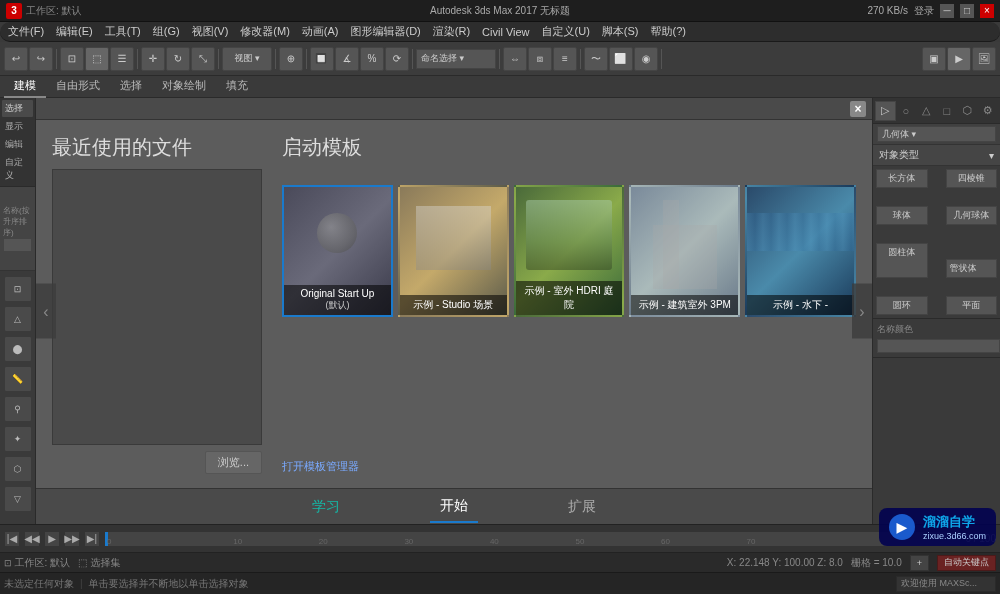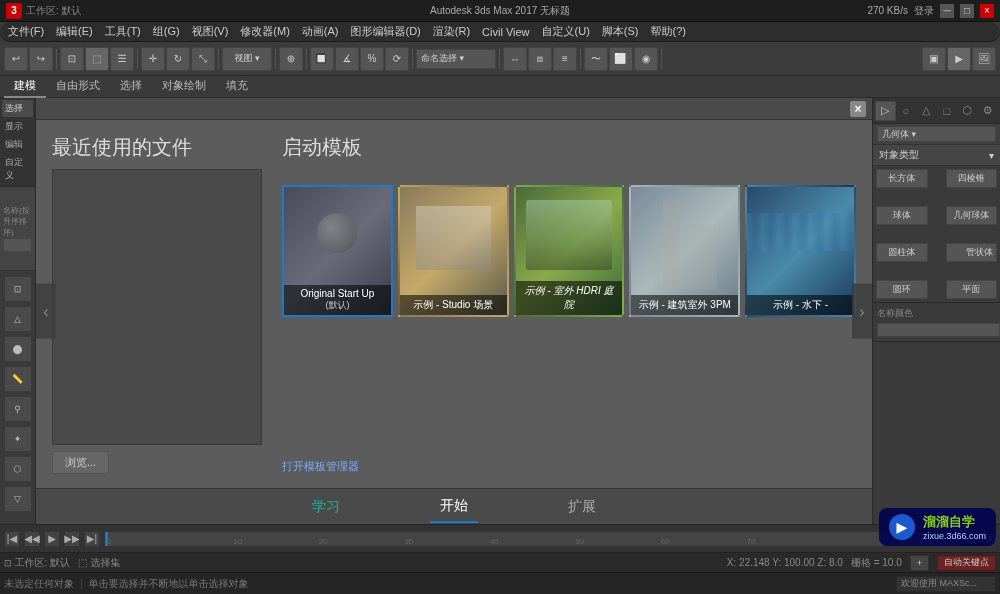--- a/index.html
+++ b/index.html
@@ -356,21 +356,21 @@
 
         <div style="height:22px;background:#4a4a4a;display:flex;align-items:center;justify-content:flex-end;padding:0 6px;border-bottom:1px solid #333;">
           <div style="width:16px;height:16px;background:#888;border-radius:2px;display:flex;align-items:center;justify-content:center;cursor:pointer;color:#fff;font-size:12px;font-weight:bold;">×</div>
         </div>
 
         <div style="flex:1;display:flex;padding:14px 16px;gap:20px;">
 
           <div style="width:210px;display:flex;flex-direction:column;">
             <h2 style="font-size:20px;color:#ddd;margin-bottom:8px;font-weight:normal;">最近使用的文件</h2>
             <div style="flex:1;background:#4a4a4a;border:1px solid #3a3a3a;min-height:150px;"></div>
-            <div style="display:flex;justify-content:flex-start;margin-top:6px;">
+            <div style="display:flex;justify-content:flex-end;margin-top:6px;">
               <button style="background:#666;border:1px solid #555;color:#ccc;font-size:11px;padding:3px 12px;cursor:pointer;border-radius:2px;">浏览...</button>
             </div>
           </div>
 
           <div style="flex:1;display:flex;flex-direction:column;">
             <h2 style="font-size:20px;color:#ddd;margin-bottom:24px;font-weight:normal;">启动模板</h2>
 
             <div style="display:grid;grid-template-columns:repeat(5,1fr);grid-template-rows:repeat(2,1fr);gap:5px;flex:1;">
 
               <div style="background:linear-gradient(135deg,#4a4a5a,#6a6a7a,#3a3a4a);position:relative;cursor:pointer;border:2px solid #1a7acc;overflow:hidden;">
@@ -382,21 +382,21 @@
                 <div style="position:absolute;top:20%;left:50%;transform:translateX(-50%);width:40px;height:40px;background:radial-gradient(circle at 35% 35%,#999,#444);border-radius:50%;opacity:0.6;"></div>
               </div>
 
               <div style="background:linear-gradient(135deg,#8a7a5a,#c4a96a,#5a5a4a);position:relative;cursor:pointer;border:2px solid transparent;overflow:hidden;">
                 <div style="position:absolute;bottom:0;left:0;right:0;background:rgba(0,0,0,0.55);color:#fff;font-size:10px;padding:3px 4px;text-align:center;">
                   <div>示例 - Studio 场景</div>
                 </div>
                 <div style="position:absolute;top:15%;left:15%;width:70%;height:50%;background:linear-gradient(180deg,#ddd 0%,#888 100%);opacity:0.4;"></div>
               </div>
 
-              <div style="background:linear-gradient(135deg,#4a6a3a,#8aaa4a,#3a6a3a);position:relative;cursor:pointer;border:2px solid transparent;overflow:hidden;font-style:italic;">
+              <div style="background:linear-gradient(135deg,#4a6a3a,#8aaa4a,#3a6a3a);position:relative;cursor:pointer;border:2px solid transparent;overflow:hidden;">
                 <div style="position:absolute;bottom:0;left:0;right:0;background:rgba(0,0,0,0.55);color:#fff;font-size:10px;padding:3px 4px;text-align:center;">
                   <div>示例 - 室外 HDRI 庭院</div>
                 </div>
                 <div style="position:absolute;top:10%;left:10%;width:80%;height:55%;background:linear-gradient(180deg,#aaccaa 0%,#668855 60%,#334422 100%);opacity:0.5;border-radius:3px;"></div>
               </div>
 
               <div style="background:linear-gradient(135deg,#7a8a9a,#aababa,#6a7a8a);position:relative;cursor:pointer;border:2px solid transparent;overflow:hidden;">
                 <div style="position:absolute;bottom:0;left:0;right:0;background:rgba(0,0,0,0.55);color:#fff;font-size:10px;padding:3px 4px;text-align:center;">
                   <div>示例 - 建筑室外 3PM</div>
                 </div>
@@ -454,21 +454,21 @@
         <div style="background:#454545;color:#ccc;font-size:10px;padding:3px 6px;border-bottom:1px solid #333;cursor:pointer;display:flex;align-items:center;justify-content:space-between;">
           <span>对象类型</span>
           <span>▾</span>
         </div>
         <div style="display:grid;grid-template-columns:1fr 1fr;gap:18px;padding:3px;">
           <div style="background:#555;border:1px solid #444;font-size:9px;color:#ccc;padding:2px 3px;cursor:pointer;text-align:center;">长方体</div>
           <div style="background:#555;border:1px solid #444;font-size:9px;color:#ccc;padding:2px 3px;cursor:pointer;text-align:center;">四棱锥</div>
           <div style="background:#555;border:1px solid #444;font-size:9px;color:#ccc;padding:2px 3px;cursor:pointer;text-align:center;">球体</div>
           <div style="background:#555;border:1px solid #444;font-size:9px;color:#ccc;padding:2px 3px;cursor:pointer;text-align:center;">几何球体</div>
           <div style="background:#555;border:1px solid #444;font-size:9px;color:#ccc;padding:2px 3px;cursor:pointer;text-align:center;">圆柱体</div>
-          <div style="background:#555;border:1px solid #444;font-size:9px;color:#ccc;padding:2px 3px;cursor:pointer;text-align:right;">管状体</div>
+          <div style="background:#555;border:1px solid #444;font-size:9px;color:#ccc;padding:2px 3px;cursor:pointer;text-align:left;margin-top:16px;">管状体</div>
           <div style="background:#555;border:1px solid #444;font-size:9px;color:#ccc;padding:2px 3px;cursor:pointer;text-align:center;">圆环</div>
           <div style="background:#555;border:1px solid #444;font-size:9px;color:#ccc;padding:2px 3px;cursor:pointer;text-align:center;">平面</div>
         </div>
       </div>
 
       <div style="padding:4px;border-bottom:1px solid #2a2a2a;">
         <div style="font-size:9px;color:#888;margin-bottom:3px;">名称颜色</div>
         <div style="display:flex;gap:2px;align-items:center;">
           <input style="flex: 1 1 0%; height: 14px; background: rgb(85, 85, 85); border: 1px solid rgb(68, 68, 68); color: rgb(204, 204, 204); font-size: 9px; padding: 0px 2px;" type="text">
 
@@ -526,16 +526,16 @@
     <span>单击要选择并不断地以单击选择对象</span>
     <span style="flex:1;"></span>
     <div style="width:100px;height:16px;background:#333;border:1px solid #2a2a2a;color:#888;font-size:9px;padding:0 4px;display:flex;align-items:center;cursor:pointer;">欢迎使用 MAXSc...</div>
   </div>
 
 </div>
 
 <div id="watermark" style="position:fixed;bottom:48px;right:4px;background:rgba(0,0,80,0.88);border-radius:8px;padding:5px 10px;display:flex;align-items:center;gap:8px;z-index:100;">
   <div style="width:26px;height:26px;background:#1a5acc;border-radius:50%;display:flex;align-items:center;justify-content:center;color:#fff;font-size:14px;">▶</div>
   <div>
-    <div style="color:#84cc16;font-size:13px;font-weight:bold;">溜溜自学</div>
+    <div style="color:#0ea5e9;font-size:13px;font-weight:bold;">溜溜自学</div>
     <div style="color:#aacfff;font-size:9px;">zixue.3d66.com</div>
   </div>
 </div>
 
 </body></html>

